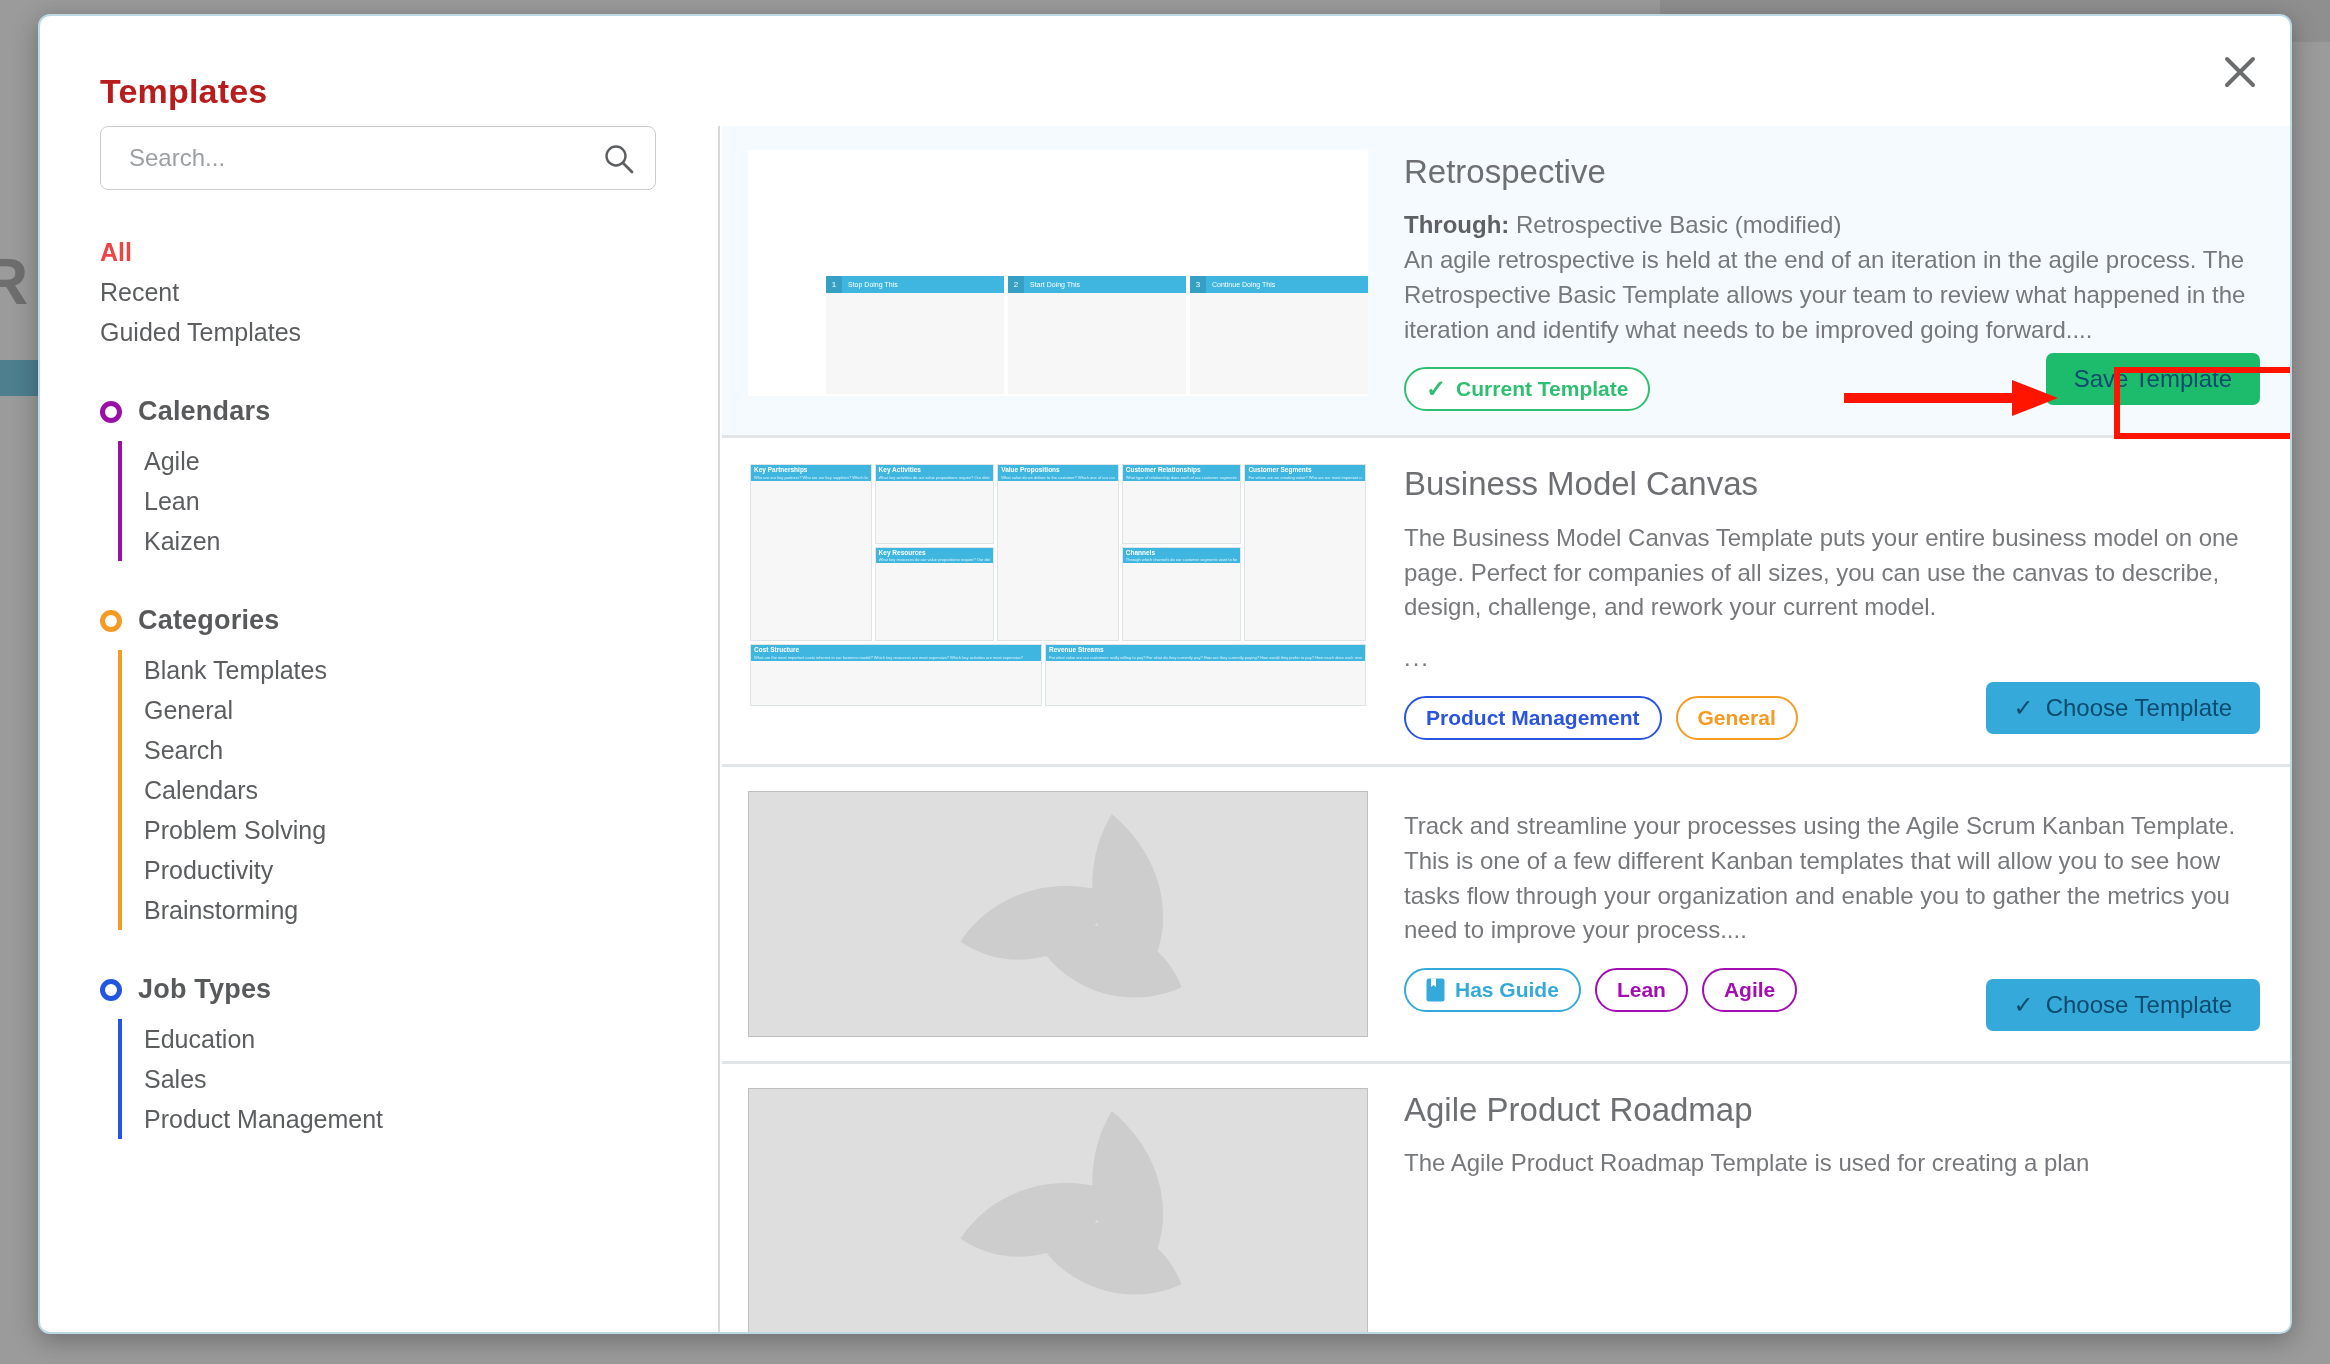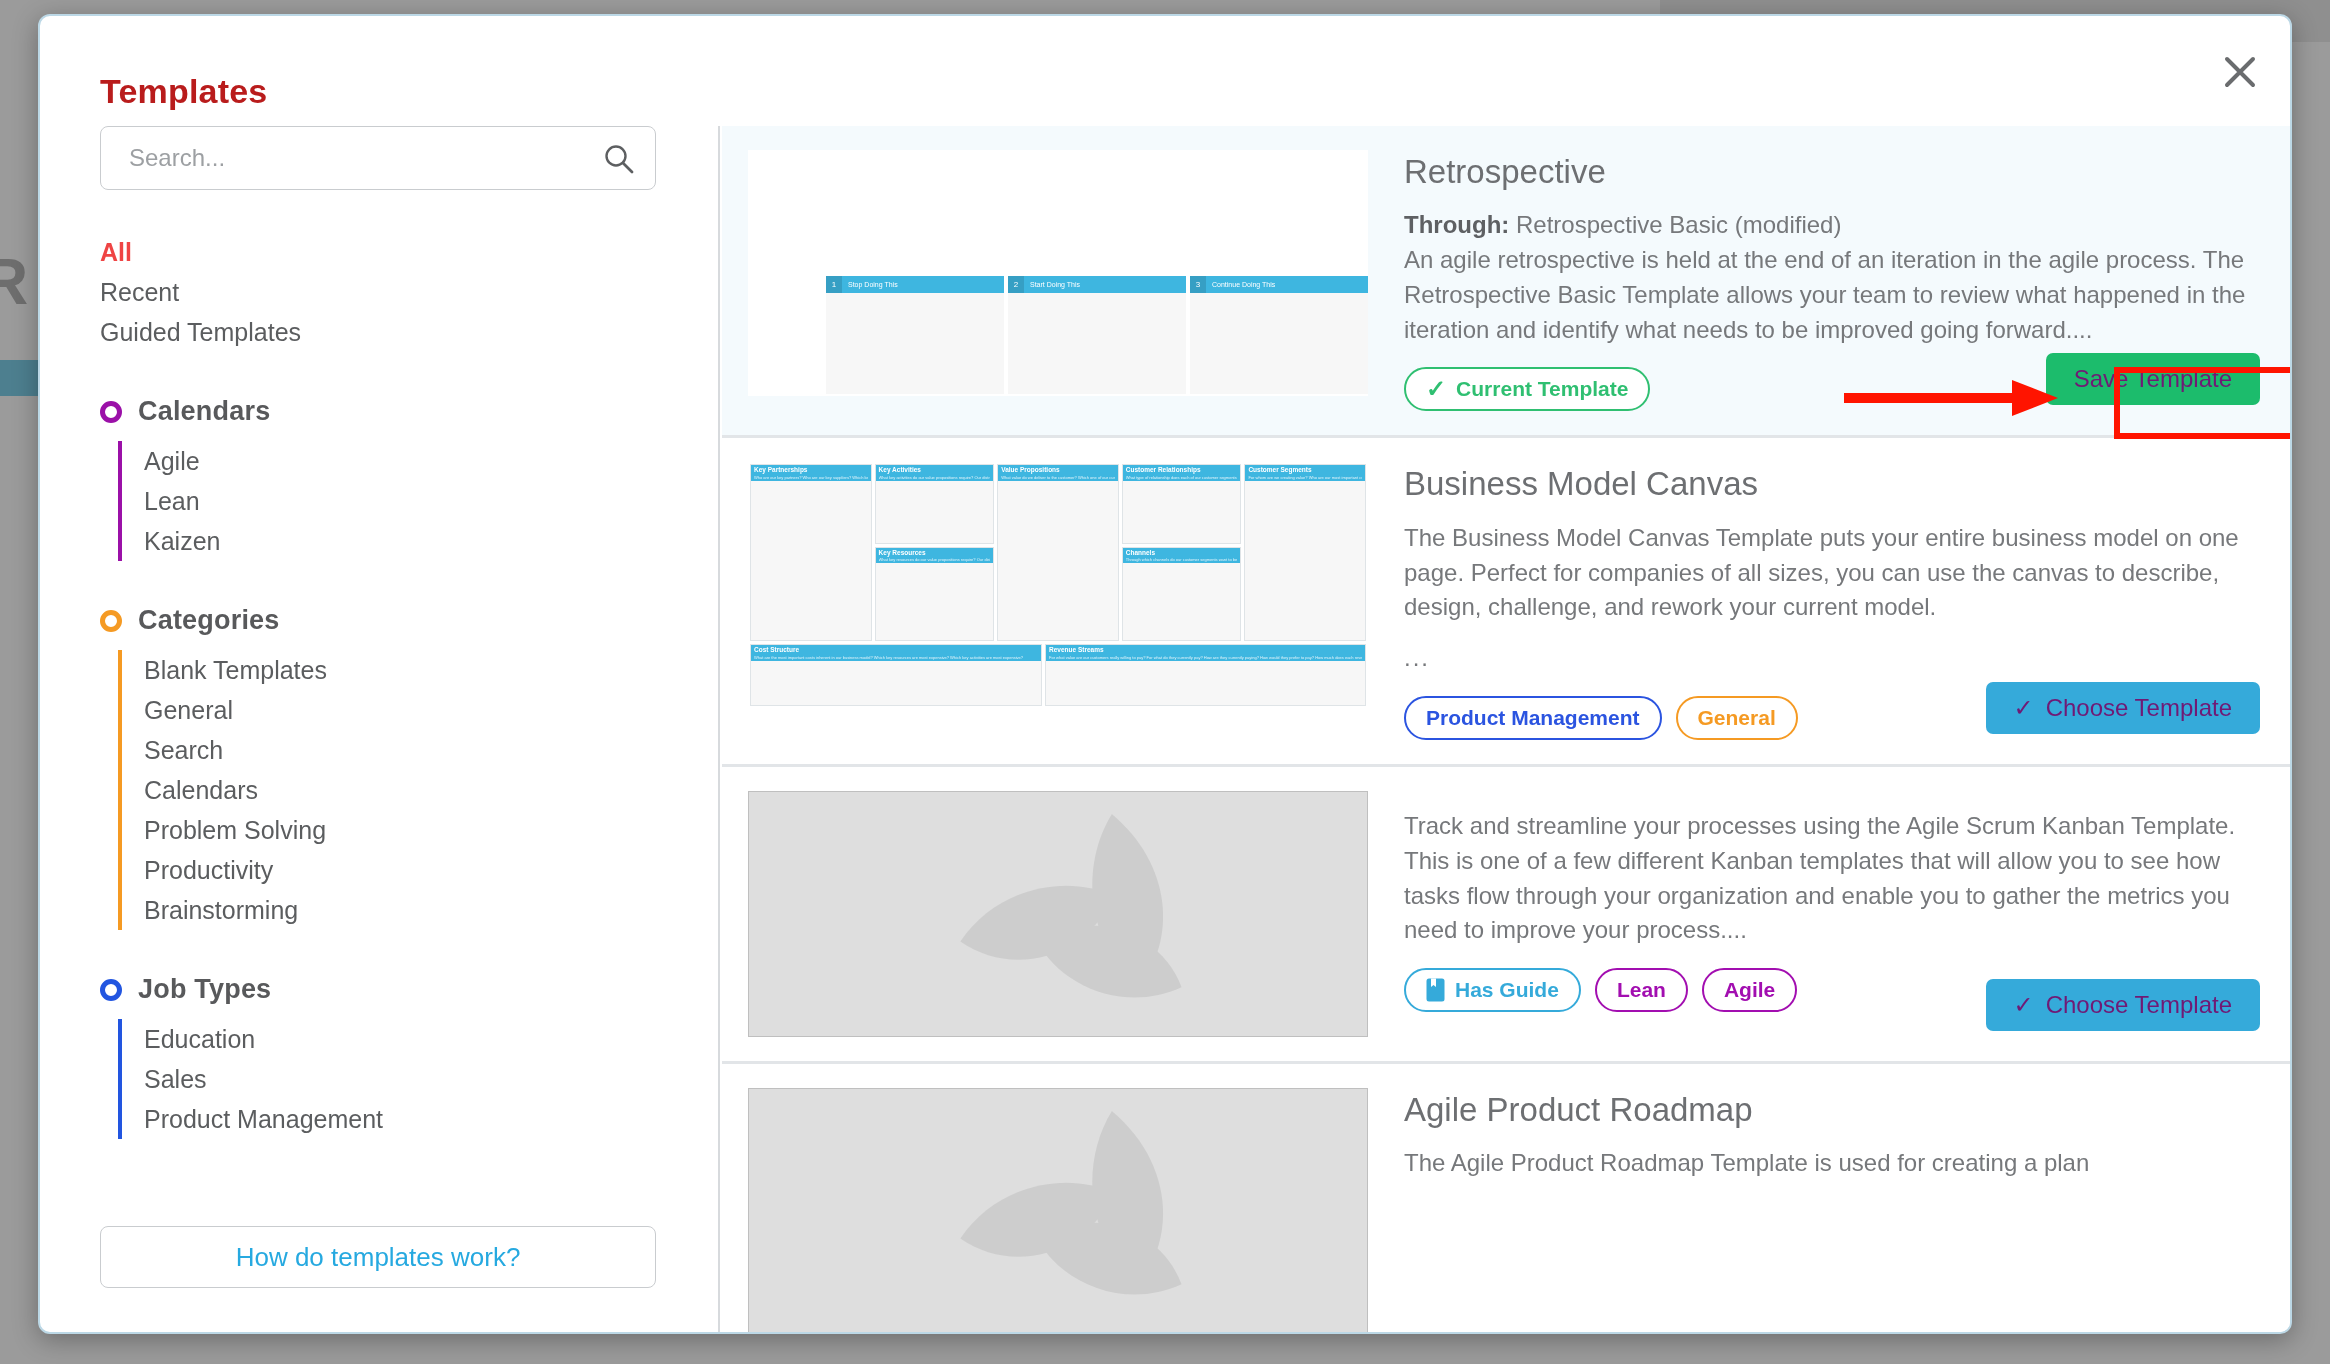--- a/index.html
+++ b/index.html
@@ -167,21 +167,21 @@
   }
   .tag.pill-check { font-weight: 700; }
   .tag .check { font-size: 24px; line-height: 1; }
 
   .cta {
     position: absolute; right: 0; bottom: 6px;
     display: inline-flex; align-items: center; justify-content: center;
     gap: 12px;
     height: 52px; padding: 0 28px;
     border-radius: 7px; border: 0;
-    color: #701a75; font-size: 24px; cursor: pointer;
+    color: #0c4a6e; font-size: 24px; cursor: pointer;
     font-family: "Liberation Sans", sans-serif;
   }
   .cta.blue { background: #35aada; }
   .cta.green { background: #1cbc6c; }
 
   
   .anno-box {
     position: absolute;
     border: 6px solid #ff1400;
     pointer-events: none;
@@ -304,21 +304,20 @@
         <span class="group-ring" style="border-color:#2255e0"></span>
         <span class="group-title">Job Types</span>
       </div>
       <div class="group-list" style="border-left-color:#2255e0">
         <div class="sub">Education</div>
         <div class="sub">Sales</div>
         <div class="sub">Product Management</div>
       </div>
     </div>
 
-    <div class="how-btn">How do templates work?</div>
   </div>
 
   <div id="content">
 
     <div class="card selected">
       <div class="thumb">
         <div class="retro-inner">
           <div class="retro-cols">
             <div class="retro-col">
               <div class="retro-head">

